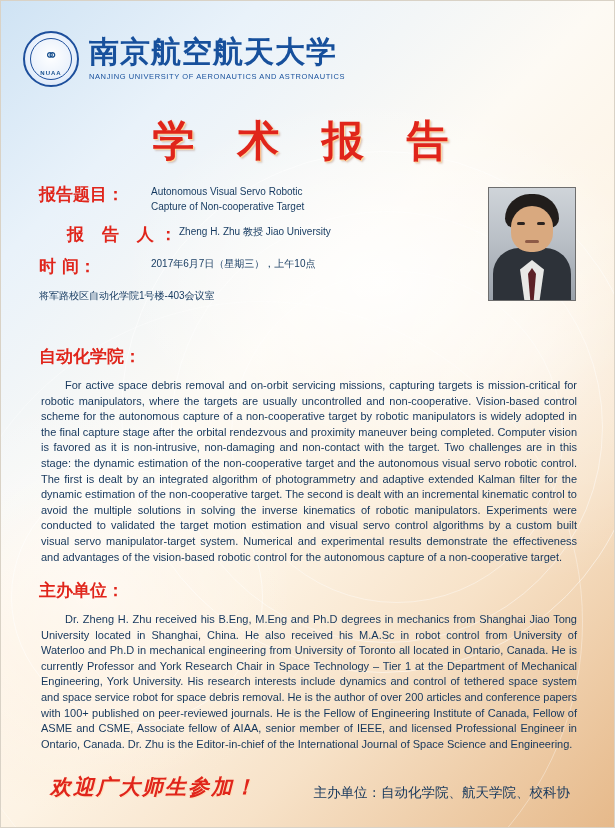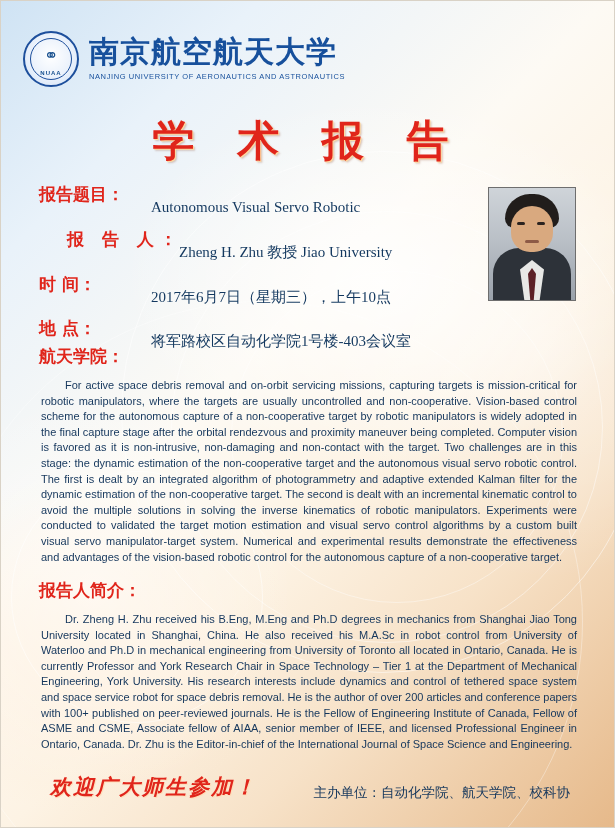--- a/index.html
+++ b/index.html
@@ -139,25 +139,24 @@
     font-family: "DejaVu Sans", "Liberation Sans", sans-serif;
     font-weight: bold;
     font-size: 17px;
     width: 112px;
     flex: none;
     white-space: nowrap;
   }
   .label.spread { letter-spacing: 6px; margin-left: 28px; }
   .value {
     color: #13385f;
-    font-size: 15px;
-    font-family: Liberation Serif, serif;
+    font-size: 10px;
+    font-family: Liberation Sans, sans-serif;
     line-height: 1.45;
     padding-top: 2px;
-    margin-top: 12px;
   }
   .value .l2 { display: block; }
 
   .photo {
     position: absolute;
     right: 38px;
     top: 186px;
     width: 86px;
     height: 112px;
     border: 1px solid #6e6e6e;
@@ -280,44 +279,44 @@
     <div class="eye r"></div>
     <div class="mouth"></div>
   </div>
 
   <div class="info">
 
     <div class="row">
       <div class="label">报告题目：</div>
       <div class="value">
         <span class="l2">Autonomous Visual Servo Robotic</span>
+        <span class="l2">Capture of Non-cooperative Target</span>
       </div>
     </div>
 
     <div class="row">
       <div class="label spread">报 告 人：</div>
       <div class="value">Zheng H. Zhu 教授  Jiao University</div>
     </div>
 
     <div class="row">
       <div class="label">时    间：</div>
       <div class="value">2017年6月7日（星期三），上午10点</div>
     </div>
 
     <div class="row">
-      <div class="label">地    点：</div>
       <div class="value">将军路校区自动化学院1号楼-403会议室</div>
     </div>
 
   </div>
 
-  <div class="sec-head" id="abstract-head">航天学院：</div>
+  <div class="sec-head" id="abstract-head">自动化学院：</div>
   <div class="para" id="abstract-text">For active space debris removal and on-orbit servicing missions, capturing targets is mission-critical for robotic manipulators, where the targets are usually uncontrolled and non-cooperative. Vision-based control scheme for the autonomous capture of a non-cooperative target by robotic manipulators is widely adopted in the final capture stage after the orbital rendezvous and proximity maneuver being completed. Computer vision is favored as it is non-intrusive, non-damaging and non-contact with the target. Two challenges are in this stage: the dynamic estimation of the non-cooperative target and the autonomous visual servo robotic control. The first is dealt by an integrated algorithm of photogrammetry and adaptive extended Kalman filter for the dynamic estimation of the non-cooperative target. The second is dealt with an incremental kinematic control to avoid the multiple solutions in solving the inverse kinematics of robotic manipulators. Experiments were conducted to validated the target motion estimation and visual servo control algorithms by a custom built visual servo manipulator-target system. Numerical and experimental results demonstrate the effectiveness and advantages of the vision-based robotic control for the autonomous capture of a non-cooperative target.</div>
 
-  <div class="sec-head" id="bio-head">报告人简介：</div>
+  <div class="sec-head" id="bio-head">主办单位：</div>
   <div class="para" id="bio-text">Dr. Zheng H. Zhu received his B.Eng, M.Eng and Ph.D degrees in mechanics from Shanghai Jiao Tong University located in Shanghai, China. He also received his M.A.Sc in robot control from University of Waterloo and Ph.D in mechanical engineering from University of Toronto all located in Ontario, Canada. He is currently Professor and York Research Chair in Space Technology – Tier 1 at the Department of Mechanical Engineering, York University. His research interests include dynamics and control of tethered space system and space service robot for space debris removal. He is the author of over 200 articles and conference papers with 100+ published on peer-reviewed journals. He is the Fellow of Engineering Institute of Canada, Fellow of ASME and CSME, Associate fellow of AIAA, senior member of IEEE, and licensed Professional Engineer in Ontario, Canada. Dr. Zhu is the Editor-in-chief of the International Journal of Space Science and Engineering.</div>
 
   <div class="welcome">欢迎广大师生参加！</div>
   <div class="org">
     <div>主办单位：自动化学院、航天学院、校科协</div>
   </div>
 
 </div>
 
 </body></html>

